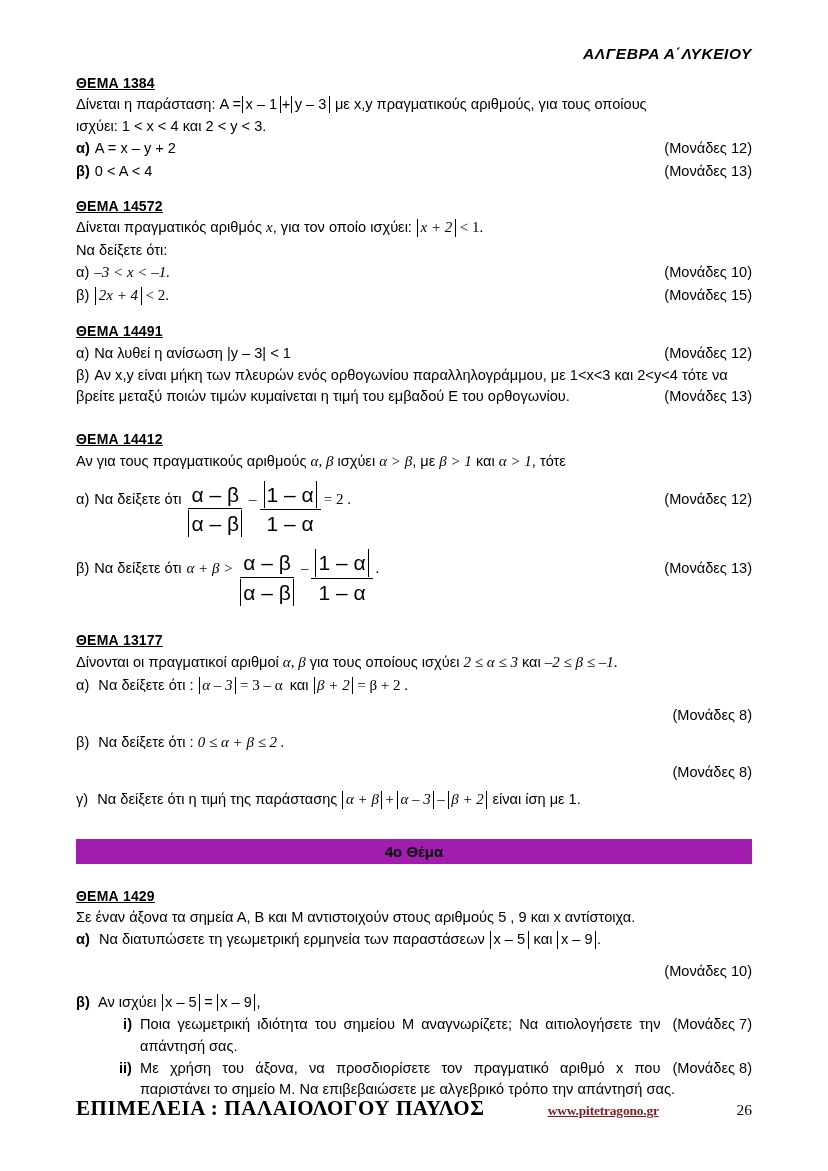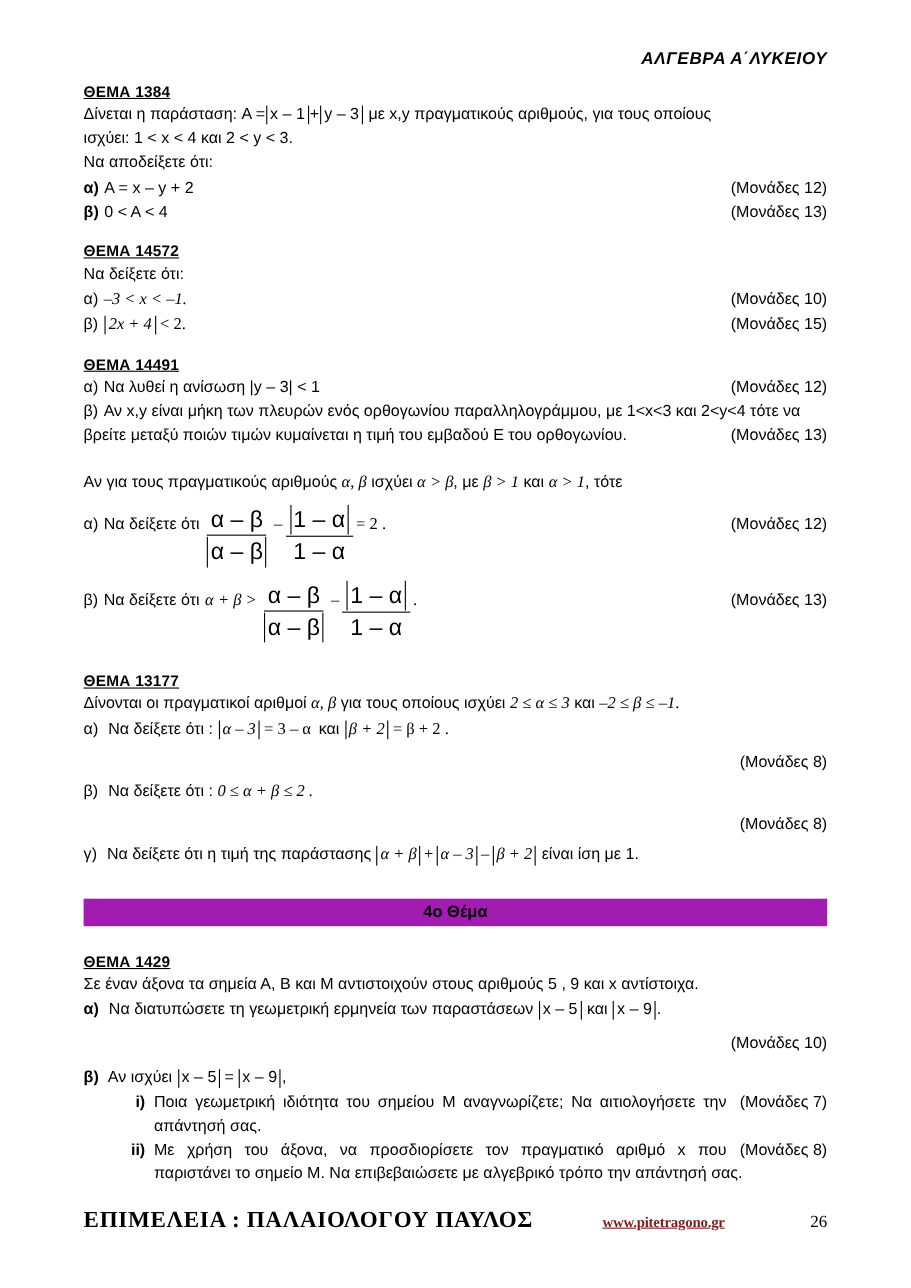--- a/index.html
+++ b/index.html
@@ -220,21 +220,20 @@
       <span>με x,y πραγματικούς αριθμούς, για τους οποίους</span>
     </div>
 
     <div class="line">
       <span>ισχύει:</span>
       <span class="ms">1 &lt; x &lt; 4</span>
       <span>και</span>
       <span class="ms">2 &lt; y &lt; 3</span><span>.</span>
     </div>
 
-    <div class="line">Να αποδείξετε ότι:</div>
 
     <div class="row">
       <span class="left">
         <span class="lbl">α)</span>
         <span class="ms">A = x – y + 2</span>
       </span>
       <span class="marks">(Μονάδες 12)</span>
     </div>
 
     <div class="row">
@@ -242,20 +241,25 @@
         <span class="lbl">β)</span>
         <span class="ms">0 &lt; A &lt; 4</span>
       </span>
       <span class="marks">(Μονάδες 13)</span>
     </div>
   </div>
 
   <div class="problem">
     <div class="prob-title">ΘΕΜΑ 14572</div>
 
+    <div class="line">
+      <span>Δίνεται πραγματικός αριθμός</span>
+      <span class="m">x</span><span>, για τον οποίο ισχύει:</span>
+      <span class="m"><span class="abs">x + 2</span><span class="rel">&lt; 1.</span></span>
+    </div>
 
     <div class="line">Να δείξετε ότι:</div>
 
     <div class="row">
       <span class="left">
         <span class="lbl-plain">α)</span>
         <span class="m">–3 &lt; x &lt; –1.</span>
       </span>
       <span class="marks">(Μονάδες 10)</span>
     </div>
@@ -280,20 +284,21 @@
       <span class="marks">(Μονάδες 12)</span>
     </div>
 
     <div class="line wrap">
       <span class="lbl-plain">β)</span><span>Αν x,y είναι μήκη των πλευρών ενός ορθογωνίου παραλληλογράμμου,  με 1&lt;x&lt;3  και 2&lt;y&lt;4  τότε να βρείτε μεταξύ ποιών τιμών κυμαίνεται η τιμή του εμβαδού Ε του ορθογωνίου.</span>
       <span style="float:right">(Μονάδες 13)</span>
     </div>
   </div>
 
   <div class="problem" style="margin-top:22px">
+    <div class="prob-title">ΘΕΜΑ 14412</div>
 
     <div class="line">
       <span>Αν για τους πραγματικούς αριθμούς</span>
       <span class="m">α, β</span>
       <span>ισχύει</span>
       <span class="m">α &gt; β</span><span>, με</span>
       <span class="m">β &gt; 1</span>
       <span>και</span>
       <span class="m">α &gt; 1</span><span>, τότε</span>
     </div>

